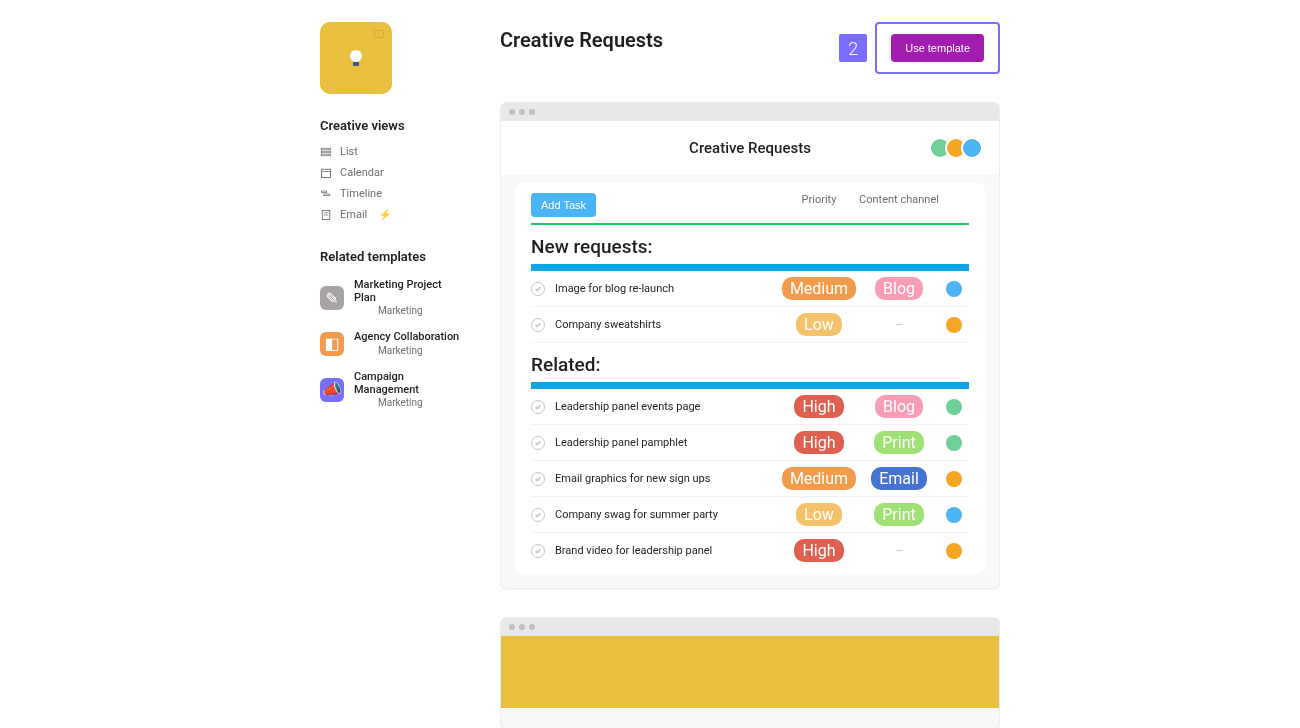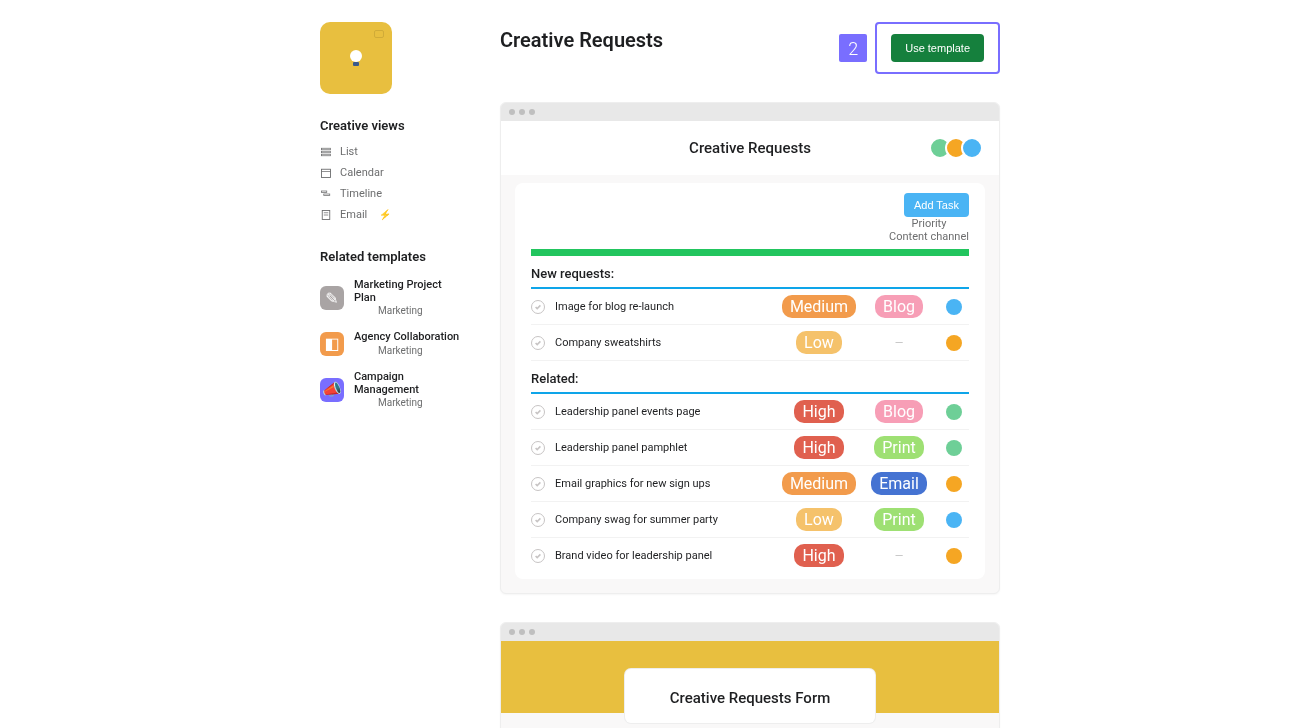--- a/index.html
+++ b/index.html
@@ -29,38 +29,38 @@
   .rel-text .name { font-size:11px; font-weight:500; line-height:1.2; }
   .rel-text .cat { font-size:10px; color:#6d6e6f; line-height:1.4;margin-left:24px; }
 
   .header-row { display:flex; align-items:flex-start; justify-content:space-between; }
   .title { font-size:20px; font-weight:600; margin-top:6px; }
   .desc { font-size:12px; color:#6d6e6f; margin-top:12px; line-height:1.6; max-width:470px; }
 
   .callout-wrap { display:flex; align-items:center; gap:8px; }
   .callout-num { width:28px; height:28px; background:#796eff; color:#fff; font-size:18px; display:flex; align-items:center; justify-content:center; border-radius:2px; font-weight:300; }
   .callout-box { border:2px solid #796eff; border-radius:4px; padding:10px 14px; }
-  .use-btn { background:#15803d; color:#fff; border:none; border-radius:4px; padding:8px 14px; font-size:11px; font-weight:500; cursor:pointer; }
+  .use-btn { background:#a21caf; color:#fff; border:none; border-radius:4px; padding:8px 14px; font-size:11px; font-weight:500; cursor:pointer; }
 
   
   .preview { margin-top:28px; border-radius:6px; overflow:hidden; border:1px solid #eee; background:#f9f8f8; box-shadow: 0 1px 2px rgba(0,0,0,0.04); }
   .preview .titlebar { height:18px; background:#e8e8e8; display:flex; align-items:center; gap:4px; padding-left:8px; }
   .preview .titlebar span { width:6px; height:6px; border-radius:50%; background:#bfbfbf; }
   .preview .phead { background:#fff; display:flex; align-items:center; justify-content:center; font-size:15px; font-weight:500; padding:18px 0; position:relative; }
   .avatars { position:absolute; right:16px; display:flex; }
   .avatars .av { width:22px; height:22px; border-radius:50%; border:2px solid #fff; margin-left:-6px; }
 
   .list-panel { background:#fff; margin:8px 14px 14px; border-radius:8px; padding:10px 16px 6px; }
-  .list-head { display:flex; align-items:flex-end; font-size:11px; color:#6d6e6f; border-bottom:7px solid #22c55e; padding-bottom:6px;flex-direction:column; }
+  .list-head { display:flex; align-items:flex-start; font-size:11px; color:#6d6e6f; border-bottom:2px solid #22c55e; padding-bottom:6px; }
   .add-task { background:#4ab4f4; color:#fff; border:none; border-radius:4px; padding:6px 10px; font-size:11px; cursor:pointer; }
   .col-priority { margin-left:auto; width:80px; text-align:center; }
   .col-channel { width:80px; text-align:center; }
   .col-assignee { width:30px; }
 
-  .section-name { font-size:13px; font-weight:500; padding:10px 0 6px; border-bottom:2px solid #0ea5e9; }
+  .section-name { font-size:19px; font-weight:500; padding:10px 0 6px; border-bottom:7px solid #0ea5e9; }
   .task-row { display:flex; align-items:center; font-size:11px; padding:6px 0; border-bottom:1px solid #f2f2f2; }
   .task-row:last-child { border-bottom:none; }
   .check { width:14px; height:14px; border:1.5px solid #c7c4c4; border-radius:50%; margin-right:10px; display:flex; align-items:center; justify-content:center; flex-shrink:0; }
   .check svg { width:8px; height:8px; stroke:#c7c4c4; fill:none; stroke-width:2; }
   .task-name { flex:1; }
   .pill { display:inline-block; min-width:44px; padding:2px 8px; border-radius:10px; font-size:16px; color:#fff; text-align:center; }
   .cell-priority { width:80px; text-align:center; }
   .cell-channel { width:80px; text-align:center; }
   .cell-assignee { width:30px; display:flex; justify-content:center; }
   .dash { color:#bfbfbf; }
@@ -284,18 +284,17 @@
       </div>
     </div>
 
     <div class="preview" style="padding-bottom:0;">
       <div class="titlebar">
           <span></span>
           <span></span>
           <span></span>
         </div>
       <div class="form-banner"></div>
-      <div class="form-card">Creative Requests Form</div>
       <div class="form-body" id="form-body"></div>
     </div>
 
   </main>
 </div>
 
 </body></html>

